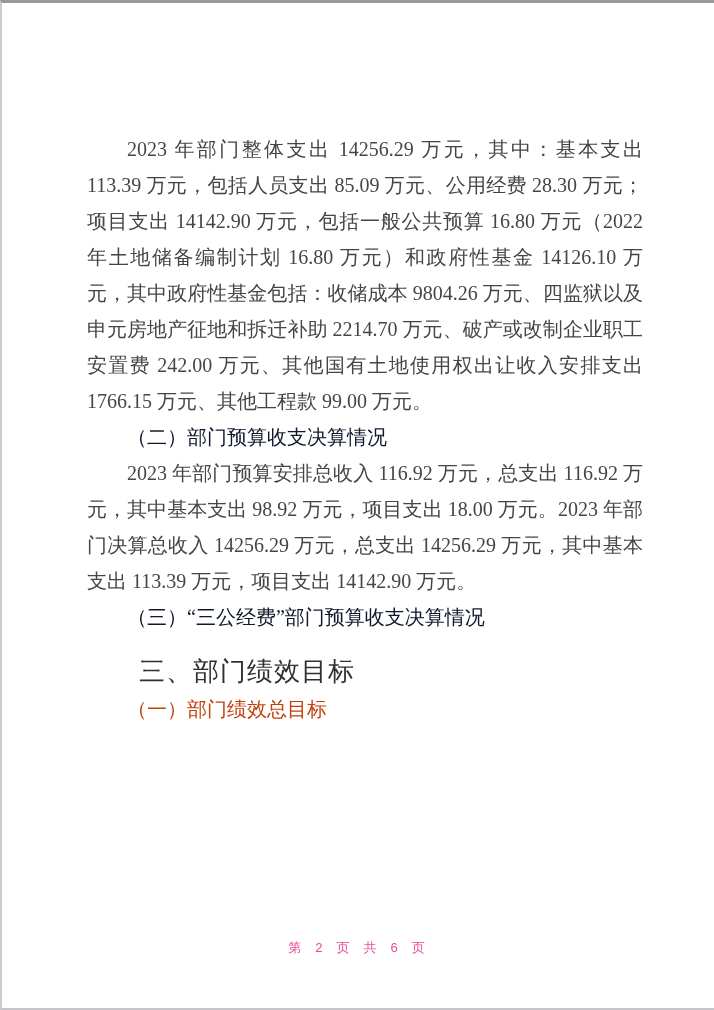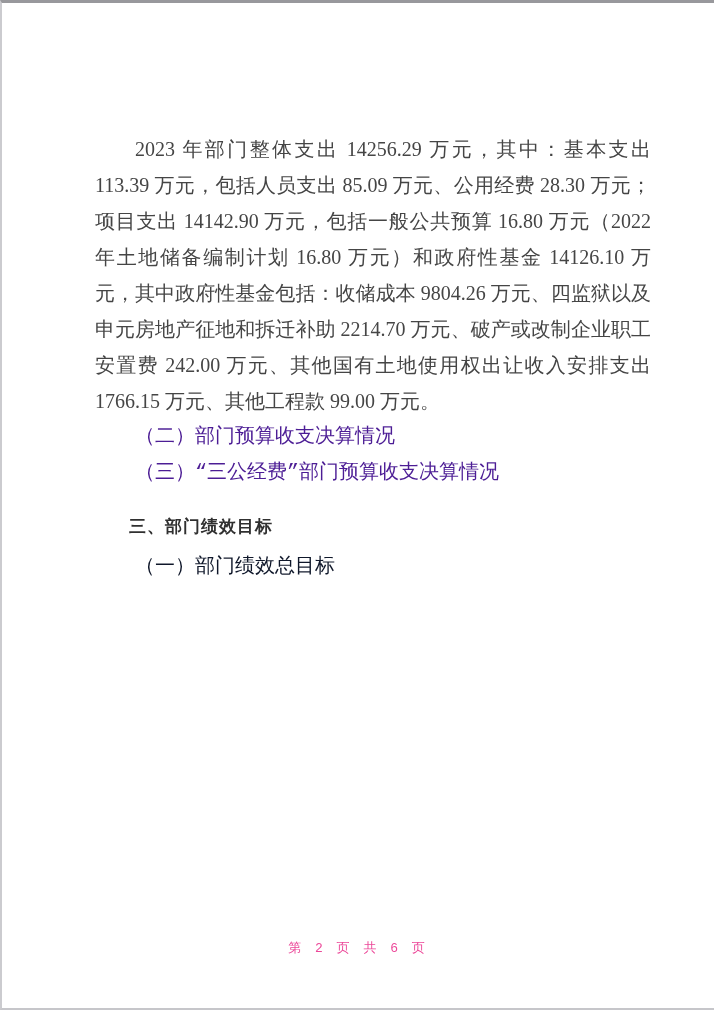--- a/index.html
+++ b/index.html
@@ -22,45 +22,43 @@
   .content {
     position: absolute;
     top: 0;
     left: 85px;
     width: 556px;
     padding-top: 128px;
     font-size: 20px;
     line-height: 36px;
     color: #454545;
     text-align: justify;
-    margin-left: 8px;
   }
   .content p {
     margin: 0;
     text-indent: 2em;
   }
   p.body-para {
     text-align: justify;
   }
   p.sub-heading {
-    color: #4c1d95;
-    font-family: Liberation Mono, monospace;
+    color: #0f172a;
   }
   h2.section-title {
     margin: 16px 0 0 0;
     text-indent: 2em;
     font-family: "Liberation Sans", "DejaVu Sans", sans-serif;
-    font-size: 17px;
-    font-weight: 700;
+    font-size: 26px;
+    font-weight: 400;
     line-height: 40px;
     color: #303030;
     letter-spacing: 1px;
   }
   p.sub-heading-light {
-    color: #0f172a;
+    color: #c2410c;
   }
   .page-footer {
     position: absolute;
     top: 936px;
     left: 0;
     width: 100%;
     text-align: center;
     font-family: Liberation Mono, monospace;
     font-size: 13px;
     color: #ec4899;
@@ -71,20 +69,21 @@
 <body>
 
 <div class="page">
 
   <main class="content">
 
     <p class="body-para">2023 年部门整体支出 14256.29 万元，其中：基本支出 113.39 万元，包括人员支出 85.09 万元、公用经费 28.30 万元；项目支出 14142.90 万元，包括一般公共预算 16.80 万元（2022 年土地储备编制计划 16.80 万元）和政府性基金 14126.10 万元，其中政府性基金包括：收储成本 9804.26 万元、四监狱以及申元房地产征地和拆迁补助 2214.70 万元、破产或改制企业职工安置费 242.00 万元、其他国有土地使用权出让收入安排支出 1766.15 万元、其他工程款 99.00 万元。</p>
 
     <p class="sub-heading">（二）部门预算收支决算情况</p>
 
+    <p class="body-para">2023 年部门预算安排总收入 116.92 万元，总支出 116.92 万元，其中基本支出 98.92 万元，项目支出 18.00 万元。2023 年部门决算总收入 14256.29 万元，总支出 14256.29 万元，其中基本支出 113.39 万元，项目支出 14142.90 万元。</p>
 
     <p class="sub-heading">（三）“三公经费”部门预算收支决算情况</p>
 
 
     <h2 class="section-title">三、部门绩效目标</h2>
 
     <p class="sub-heading-light">（一）部门绩效总目标</p>
 
   </main>
 

